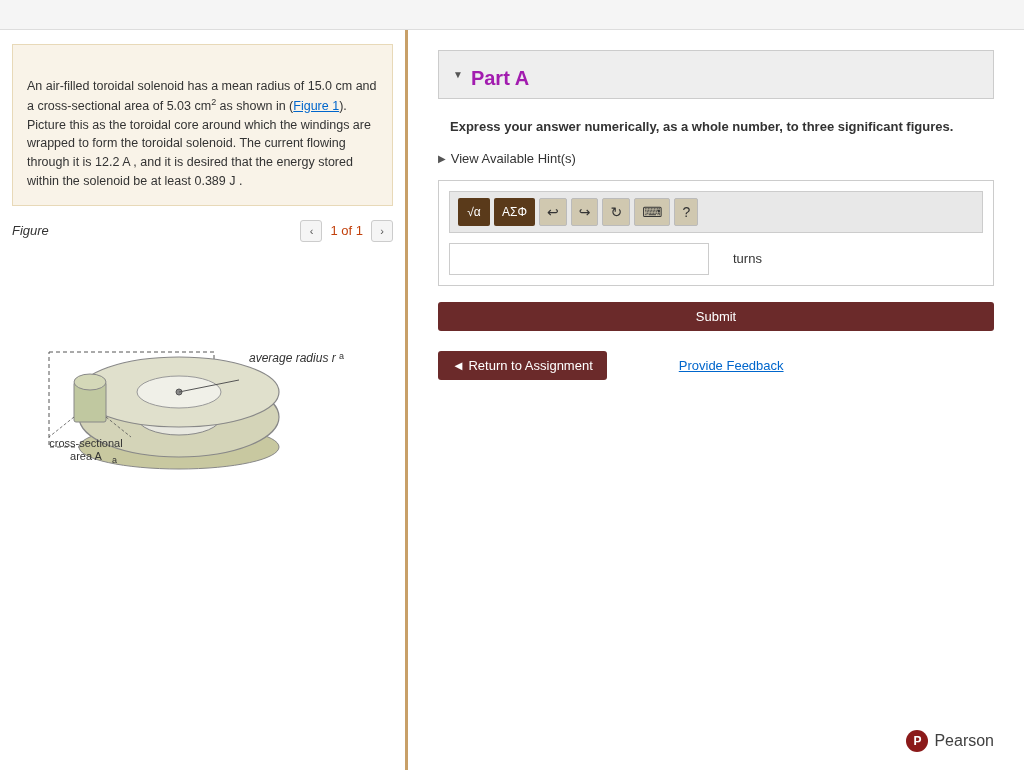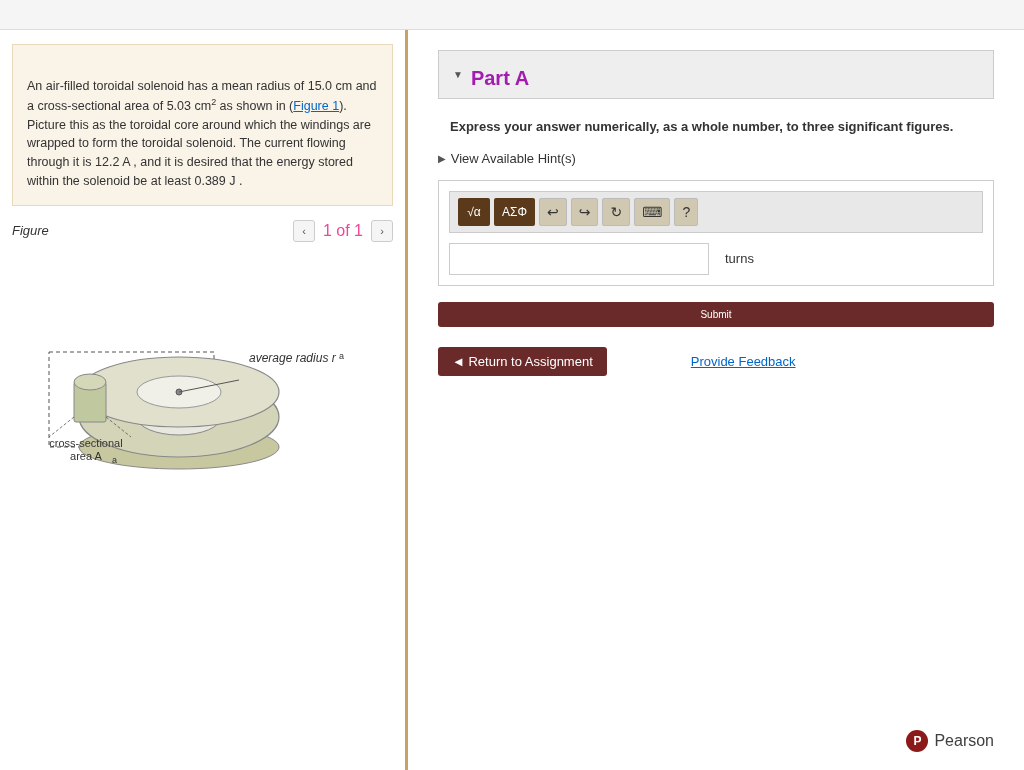--- a/index.html
+++ b/index.html
@@ -85,22 +85,22 @@
       border-radius: 3px;
       cursor: pointer;
       display: flex;
       align-items: center;
       justify-content: center;
       font-size: 11px;
       color: #555;
     }
 
     .figure-page {
-      font-size: 16px;
-      color: #ec4899;
+      font-size: 13px;
+      color: #c2410c;
     }
 
     .figure-canvas-wrapper {
       flex: 1;
       overflow-y: auto;
       overflow-x: hidden;
       padding: 4px 12px 4px 4px;
       position: relative;
     }
 
@@ -226,21 +226,21 @@
       height: 28px;
       display: flex;
       align-items: center;
       justify-content: center;
       color: #333;
     }
 
     .input-row {
       display: flex;
       align-items: center;
-      gap: 16px;
+      gap: 24px;
     }
 
     .answer-input {
       width: 260px;
       height: 32px;
       border: 1px solid #ccc;
       padding: 4px 8px;
       font-size: 13px;
       background: #fff;
     }
@@ -248,29 +248,29 @@
     .unit-label {
       font-size: 13px;
       color: #333;
     }
 
     .submit-btn {
       background: #6b2a2a;
       color: #fff;
       border: none;
       padding: 7px 4px;
-      font-size: 10px;
+      font-size: 13px;
       cursor: pointer;
       border-radius: 3px;
     }
 
     .action-row {
       display: flex;
       align-items: center;
-      gap: 36px;
+      gap: 24px;
       margin-top: 20px;
     }
 
     .return-btn {
       background: #6b2a2a;
       color: #fff;
       border: none;
       padding: 7px 14px;
       font-size: 13px;
       cursor: pointer;

